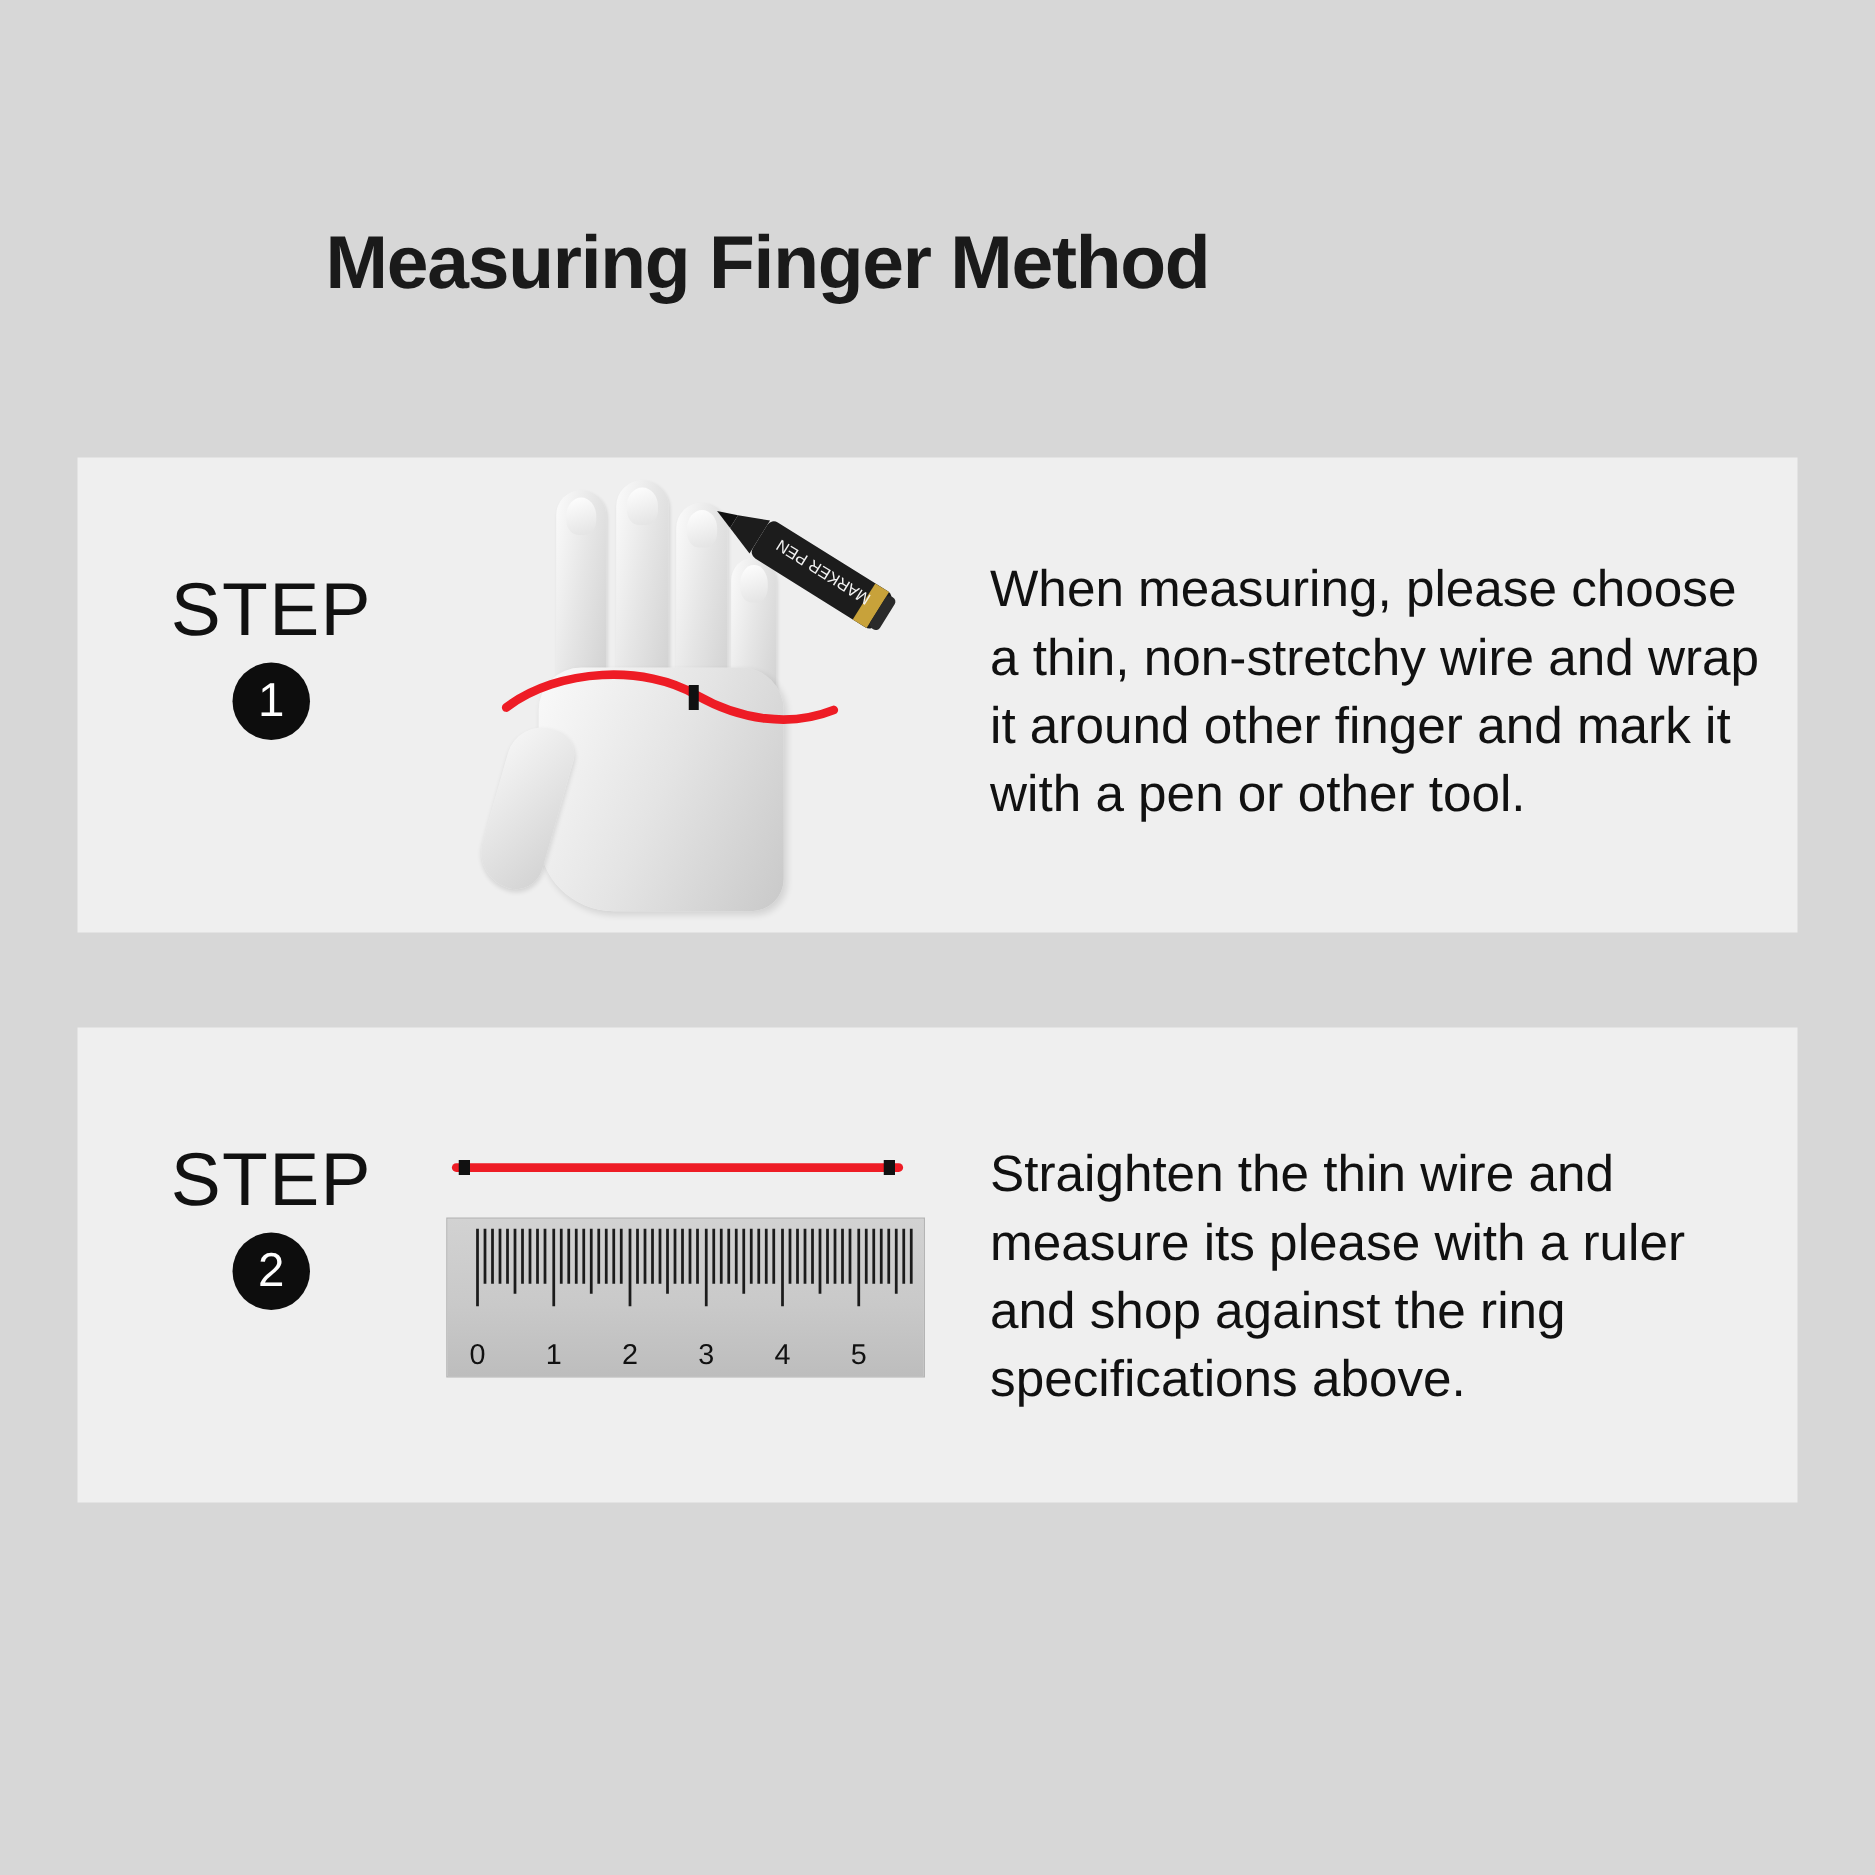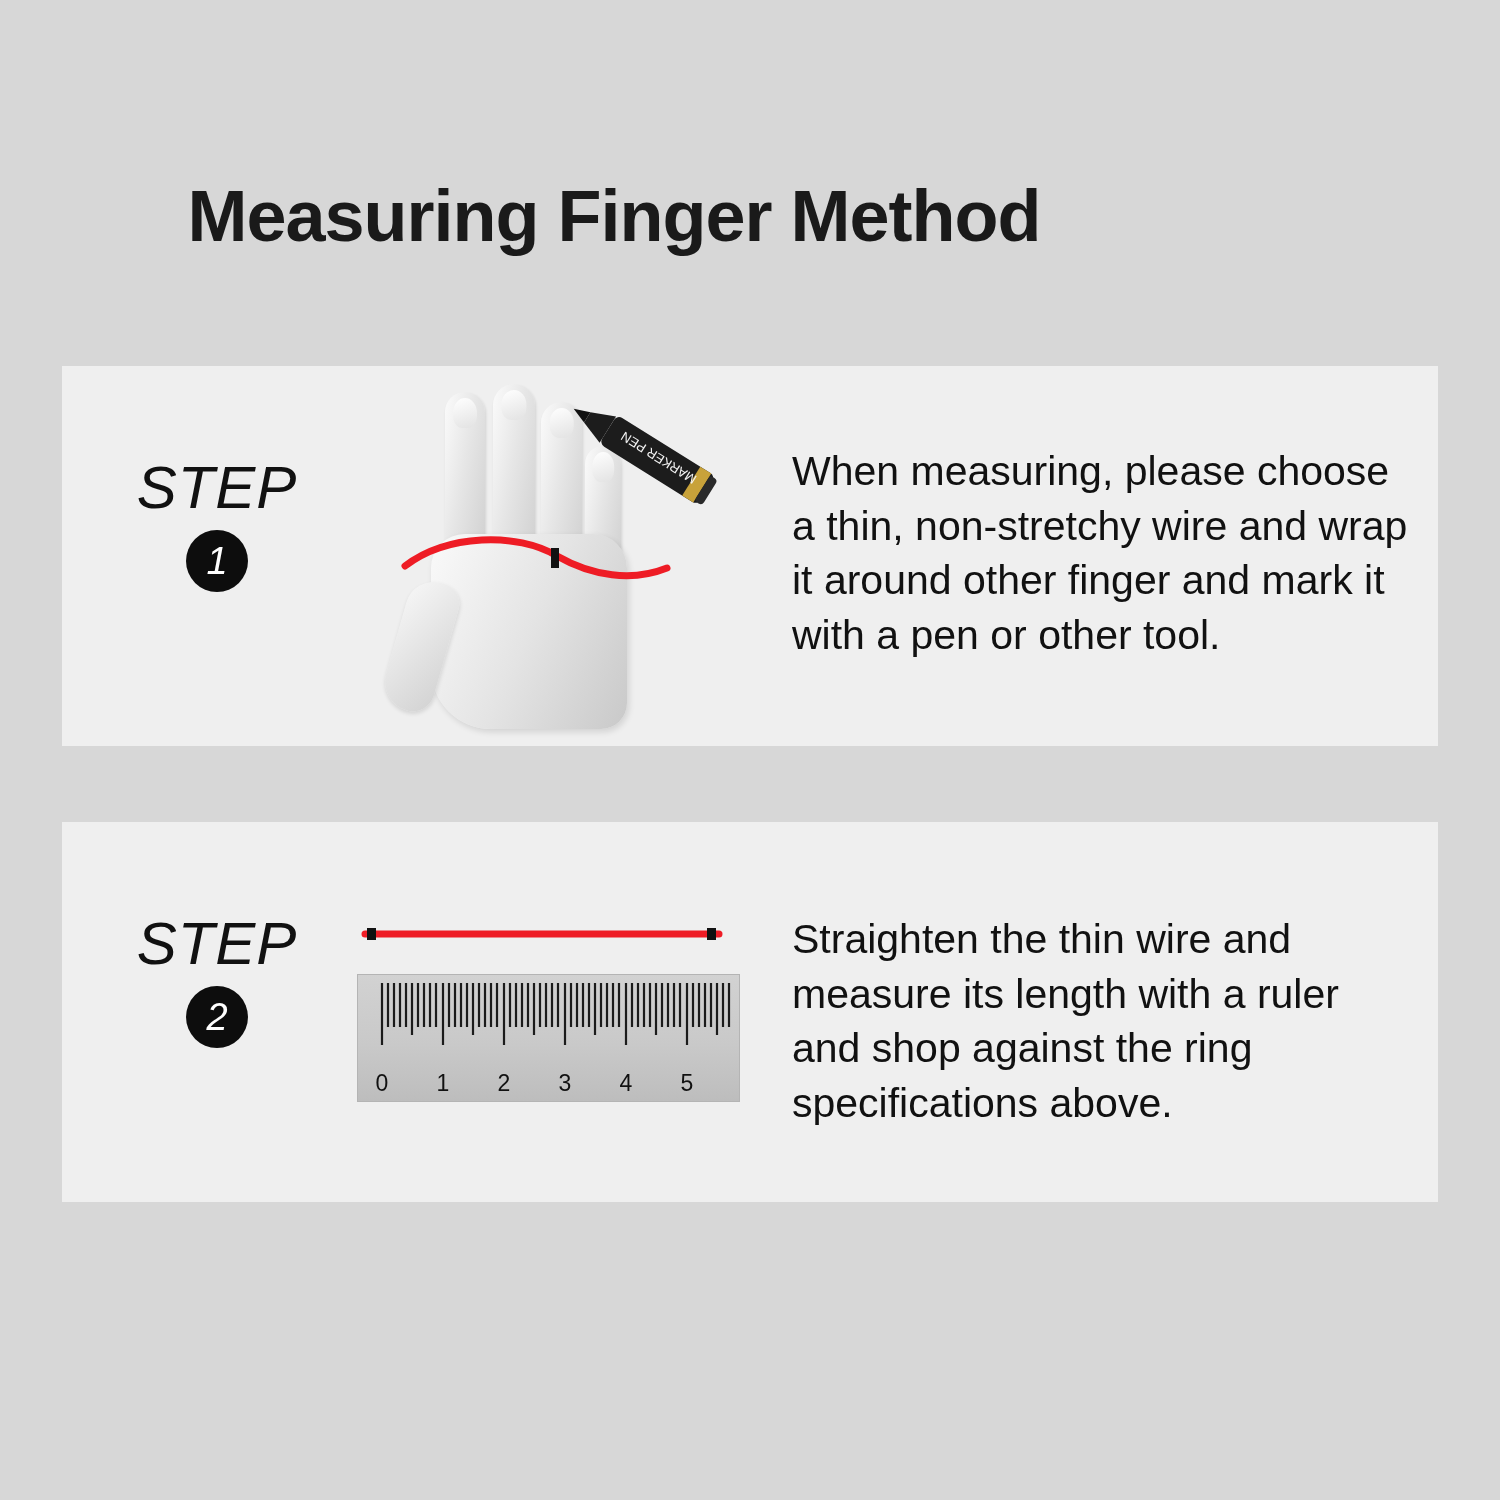--- a/index.html
+++ b/index.html
@@ -20,21 +20,21 @@
     box-sizing: border-box;
   }
 
   
   .title {
     position: absolute;
     top: 175px;
     left: 0;
     width: 1228px;
     text-align: center;
-    font-size: 72px;
+    font-size: 60px;
     font-weight: bold;
     color: #1a1a1a;
     letter-spacing: -1px;
     font-family: "Liberation Sans", sans-serif;
   }
 
   
   .card {
     position: absolute;
     left: 62px;
@@ -44,21 +44,20 @@
   }
   #card-1 { top: 366px; height: 380px; }
   #card-2 { top: 822px; height: 380px; }
 
   .step-label {
     position: absolute;
     left: 60px;
     top: 92px;
     width: 190px;
     text-align: center;
-    font-style: italic;
   }
   .step-word {
     font-size: 60px;
     color: #111;
     letter-spacing: 1px;
     font-family: "Liberation Sans", sans-serif;
     line-height: 1;
   }
   .step-badge {
     margin: 12px auto 0 auto;
@@ -339,16 +338,16 @@
         <div class="ruler-num" style="left:24px;">0</div>
         <div class="ruler-num" style="left:85px;">1</div>
         <div class="ruler-num" style="left:146px;">2</div>
         <div class="ruler-num" style="left:207px;">3</div>
         <div class="ruler-num" style="left:268px;">4</div>
         <div class="ruler-num" style="left:329px;">5</div>
       </div>
 
     </div>
 
-    <div class="desc" id="desc-2">Straighten the thin wire and measure its length with a ruler and shop against the ring specifications above.</div>
+    <div class="desc" id="desc-2">Straighten the thin wire and measure its please with a ruler and shop against the ring specifications above.</div>
   </div>
 
 </div>
 
 </body></html>

